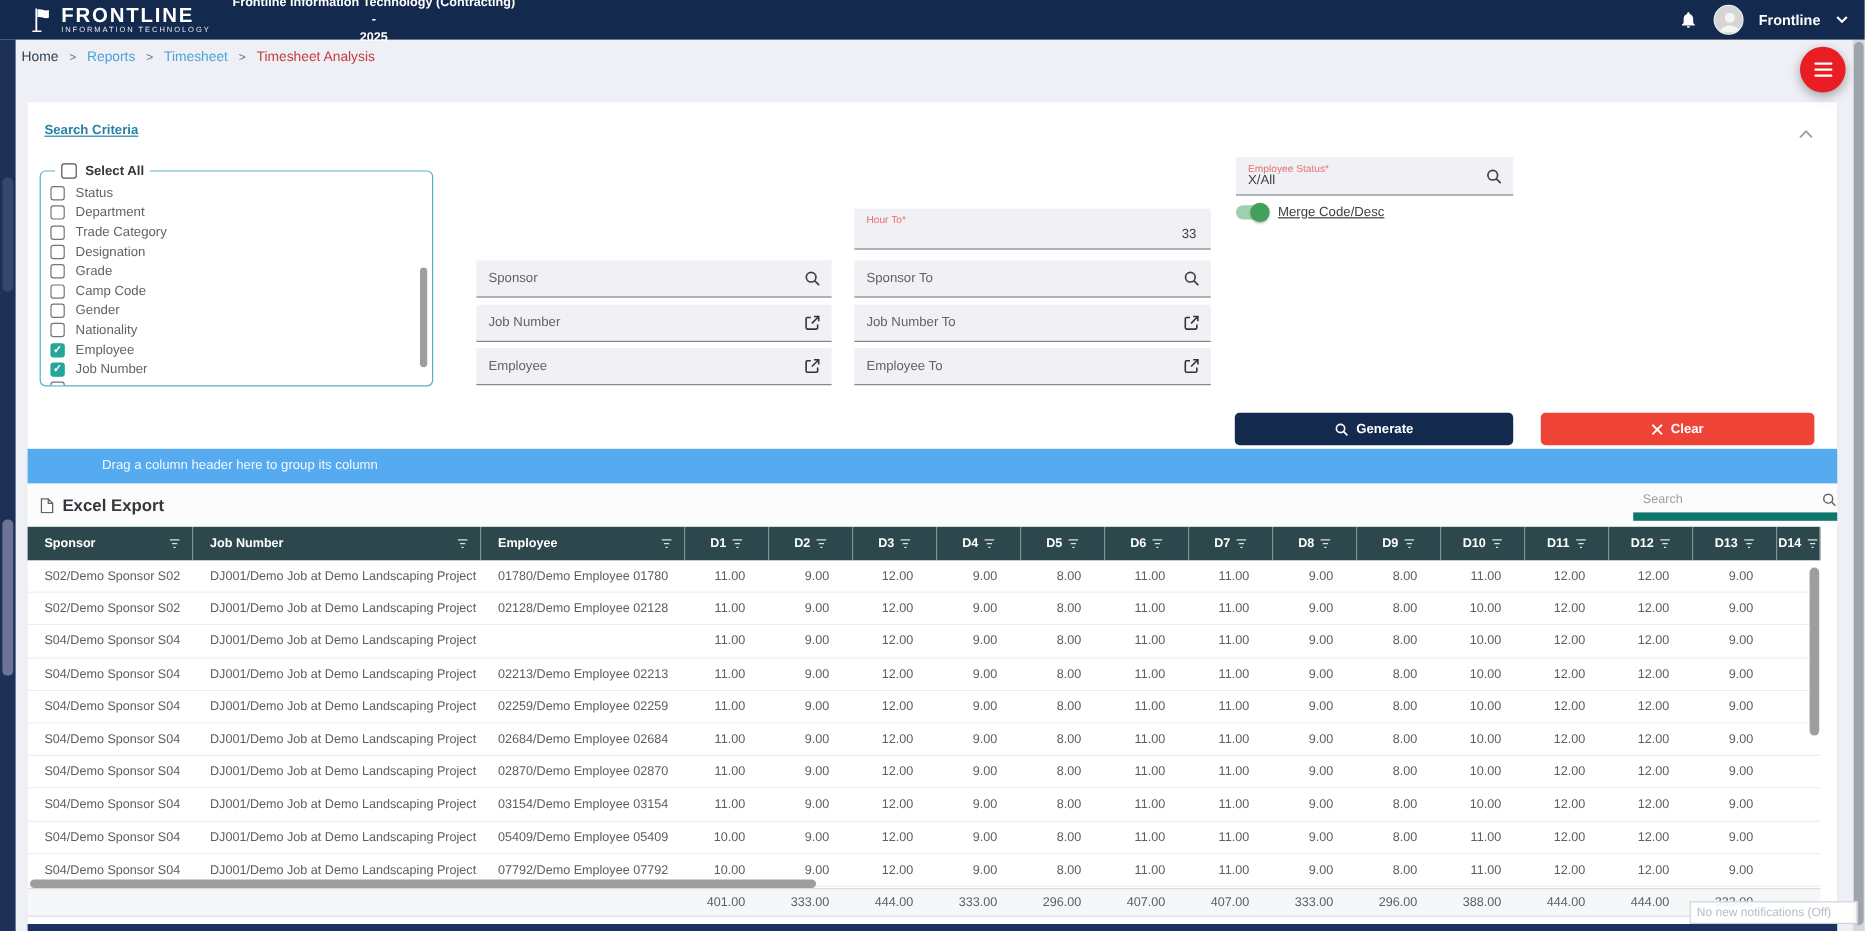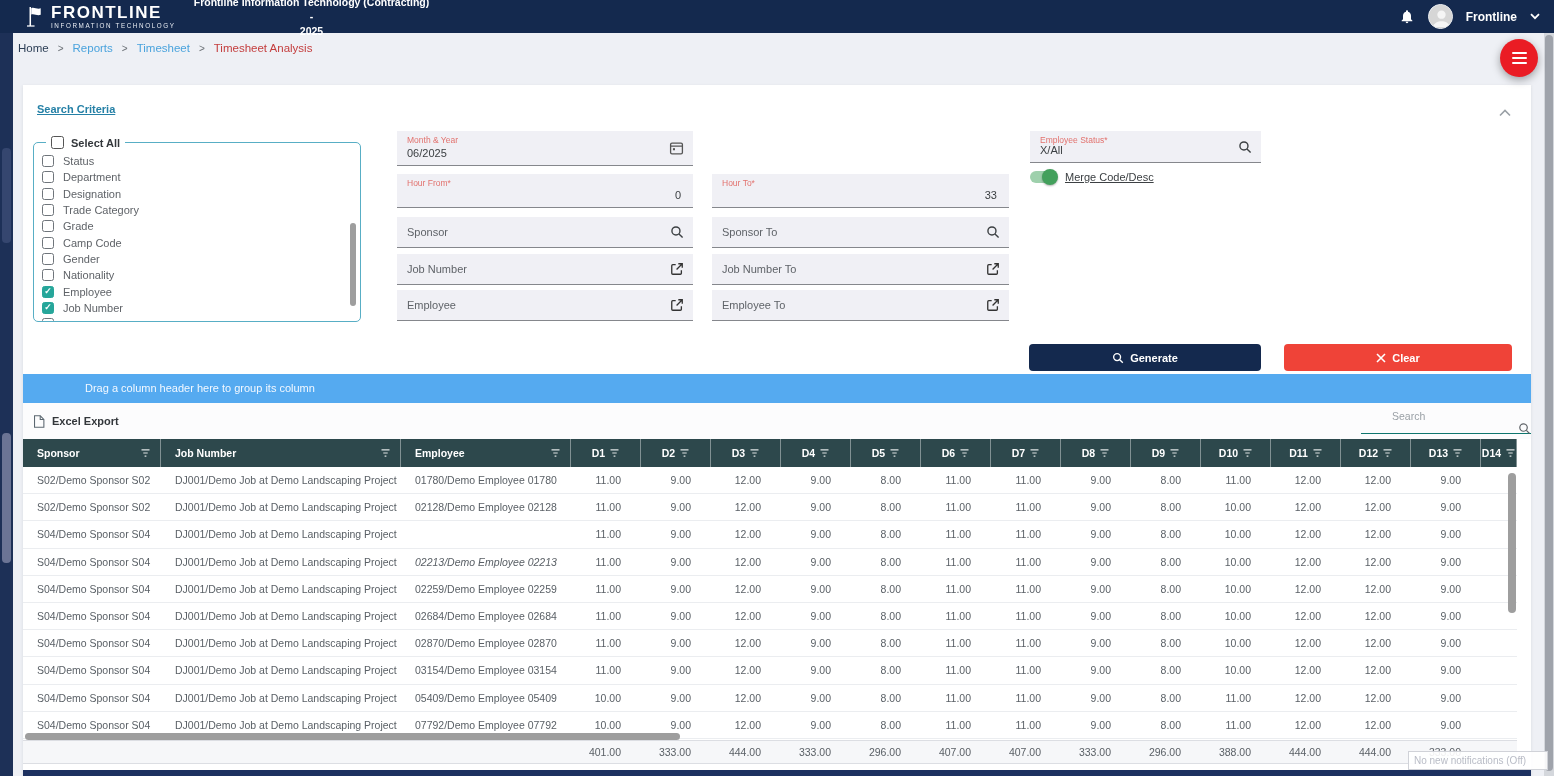--- a/index.html
+++ b/index.html
@@ -92,24 +92,24 @@
   .btn{position:absolute; top:259px; height:27px; border:none; border-radius:4px; color:#fff;
     font-size:11px; font-weight:bold; font-family:inherit; display:flex; align-items:center;
     justify-content:center; gap:6px; cursor:pointer;}
   .btn-generate{left:1006px; width:232px; background:var(--navy);}
   .btn-clear{left:1261px; width:228px; background:var(--red);}
   
   .group-bar{position:absolute; top:289px; left:0; width:1508px; height:29px; background:var(--bluebar);
     color:#f2f8ff; font-size:11px; line-height:29px; padding-left:62px;}
   .toolbar{position:absolute; top:318px; left:0; width:1508px; height:36px; background:#fcfcfd;
     display:flex; align-items:center;}
-  .excel-btn{display:flex; align-items:center; gap:7px; margin-left:10px; font-size:11px;
+  .excel-btn{display:flex; align-items:center; gap:7px; margin-left:10px; font-size:14px;
     font-weight:bold; color:#33373b; cursor:pointer;}
   .grid-search{position:absolute; left:1338px; top:7px; width:170px; height:24px;
-    border-bottom:1px solid #0f766e; display:flex; align-items:flex-end;flex-direction:column;}
+    border-bottom:7px solid #0f766e; display:flex; align-items:flex-start;}
   .grid-search input{border:none; outline:none; background:transparent; flex:1; font-size:10.5px;
     color:#3c4043; font-family:inherit; padding:0 4px 0 8px;}
   .grid-search input::placeholder{color:#9aa0a6;}
   
   .grid-head{position:absolute; top:354px; left:0; width:1494px; height:28px; background:var(--gridhead);
     display:flex; overflow:hidden;}
   .gh-cell{height:28px; flex:0 0 auto; display:flex; align-items:center; justify-content:center;
     gap:5px; color:#fff; font-size:10.5px; font-weight:bold; border-right:1px solid rgba(255,255,255,.4); cursor:pointer;}
   .gh-cell.left{justify-content:space-between; padding:0 10px 0 14px;}
   .grid-body{position:absolute; top:382px; left:0; width:1494px; height:273px; overflow:hidden;}
@@ -217,25 +217,25 @@
         <div class="cat-row">
           <span class="cb"></span>
           <span>Status</span>
         </div>
         <div class="cat-row">
           <span class="cb"></span>
           <span>Department</span>
         </div>
         <div class="cat-row">
           <span class="cb"></span>
+          <span>Trade Category</span>
+        </div>
+        <div class="cat-row">
+          <span class="cb"></span>
           <span>Designation</span>
-        </div>
-        <div class="cat-row">
-          <span class="cb"></span>
-          <span>Trade Category</span>
         </div>
         <div class="cat-row">
           <span class="cb"></span>
           <span>Grade</span>
         </div>
         <div class="cat-row">
           <span class="cb"></span>
           <span>Camp Code</span>
         </div>
         <div class="cat-row">
@@ -255,36 +255,21 @@
           <span>Job Number</span>
         </div>
         <div class="cat-row">
           <span class="cb"></span>
           <span></span>
         </div>
       </div>
     <div class="cat-scroll"></div>
   </fieldset>
 
-  <div class="mfield f-month">
-    <span class="flabel">Month &amp; Year</span>
-    <span class="fvalue">06/2025</span>
-    <span class="ficon">
-      <svg width="15" height="15" viewBox="0 0 16 16">
-          <rect x="1.7" y="2.7" width="12.6" height="11.6" rx="1.5" fill="none" stroke="#555" stroke-width="1.4"></rect>
-          <line x1="1.7" y1="6" x2="14.3" y2="6" stroke="#555" stroke-width="1.4"></line>
-          <rect x="4.2" y="8.2" width="2.2" height="2.2" fill="#555"></rect>
-        </svg>
-    </span>
-  </div>
-
-  <div class="mfield f-hourfrom">
-    <span class="flabel">Hour From*</span>
-    <span class="fvalue right">0</span>
-  </div>
+
   <div class="mfield f-hourto">
     <span class="flabel">Hour To*</span>
     <span class="fvalue right">33</span>
   </div>
 
   <div class="mfield f-sponsor">
     <span class="fplace">Sponsor</span>
     <span class="ficon">
         <svg width="14" height="14" viewBox="0 0 16 16">
           <circle cx="6.8" cy="6.8" r="4.6" fill="none" stroke="#3c4043" stroke-width="1.6"></circle>
@@ -591,21 +576,21 @@
         <div class="gb-cell num" style="width: 70px;">8.00</div>
         <div class="gb-cell num" style="width: 70px;">10.00</div>
         <div class="gb-cell num" style="width: 70px;">12.00</div>
         <div class="gb-cell num" style="width: 70px;">12.00</div>
         <div class="gb-cell num" style="width: 70px;">9.00</div>
         <div class="gb-cell num" style="width: 36px;"></div>
       </div>
       <div class="grid-row">
         <div class="gb-cell txt" style="width: 138px;">S04/Demo Sponsor S04</div>
         <div class="gb-cell txt" style="width: 240px;">DJ001/Demo Job at Demo Landscaping Project</div>
-        <div class="gb-cell txt" style="width: 170px; font-style: italic;">02213/Demo Employee 02213</div>
+        <div class="gb-cell txt" style="width: 170px;">02213/Demo Employee 02213</div>
         <div class="gb-cell num" style="width: 70px;">11.00</div>
         <div class="gb-cell num" style="width: 70px;">9.00</div>
         <div class="gb-cell num" style="width: 70px;">12.00</div>
         <div class="gb-cell num" style="width: 70px;">9.00</div>
         <div class="gb-cell num" style="width: 70px;">8.00</div>
         <div class="gb-cell num" style="width: 70px;">11.00</div>
         <div class="gb-cell num" style="width: 70px;">11.00</div>
         <div class="gb-cell num" style="width: 70px;">9.00</div>
         <div class="gb-cell num" style="width: 70px;">8.00</div>
         <div class="gb-cell num" style="width: 70px;">10.00</div>

